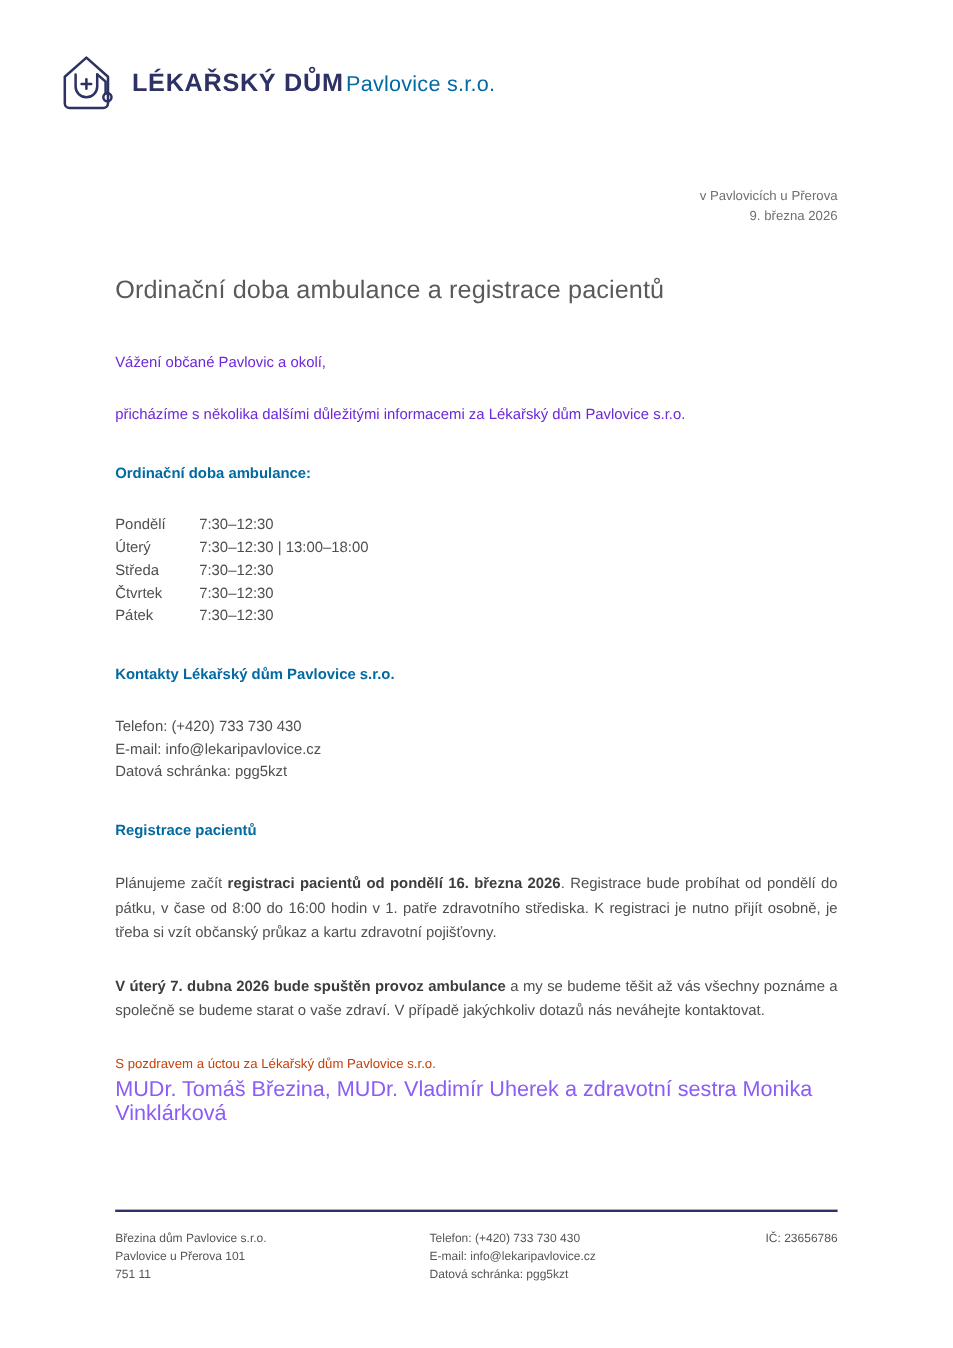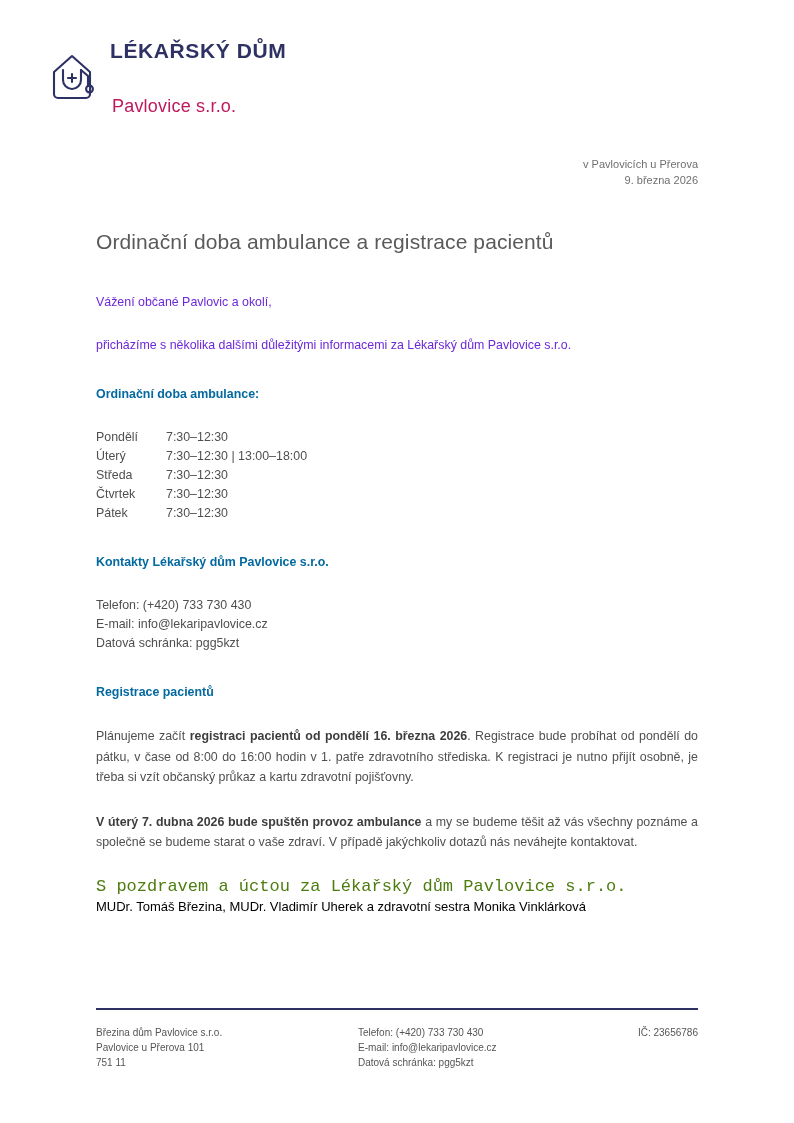--- a/index.html
+++ b/index.html
@@ -34,37 +34,35 @@
     gap: 10px;
   }
   .logo-mark {
     width: 52px;
     height: 60px;
     flex: 0 0 auto;
     display: block;
   }
   .logo-text {
     display: flex;
-    flex-direction: column;
     justify-content: center;
     line-height: 1.05;
-    gap: 33px;
   }
   .logo-title {
     font-size: 21px;
     font-weight: bold;
     letter-spacing: 0.6px;
     color: #2e3163;
     white-space: nowrap;
   }
   .logo-sub {
     font-size: 18px;
     font-weight: normal;
     letter-spacing: 0.2px;
-    color: #be185d;
+    color: #0369a1;
     white-space: nowrap;
     margin-top: 2px;
     text-align: left;
     padding-left: 2px;
   }
 
   
   .dateline {
     position: absolute;
     right: 96px;
@@ -141,29 +139,28 @@
     color: #4f4f4f;
     text-align: justify;
     text-justify: inter-word;
   }
   p.justified b, p.justified strong {
     color: #3d3d3d;
     font-weight: bold;
   }
 
   .signature-line {
-    font-size: 17px;
+    font-size: 11px;
     line-height: 20px;
-    color: #4d7c0f;
-    font-family: Liberation Mono, monospace;
+    color: #c2410c;
   }
   .signature-names {
-    font-size: 13px;
+    font-size: 18px;
     line-height: 20px;
-    color: #000000;
+    color: #8b5cf6;
   }
 
   
   .footer {
     position: absolute;
     left: 96px;
     top: 1008px;
     width: 602px;
   }
   .footer-rule {

